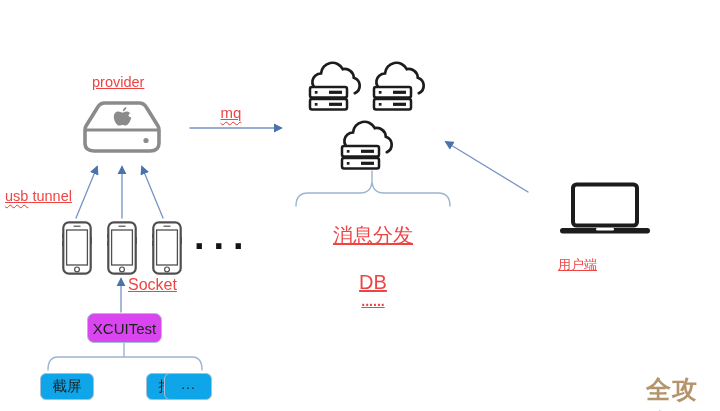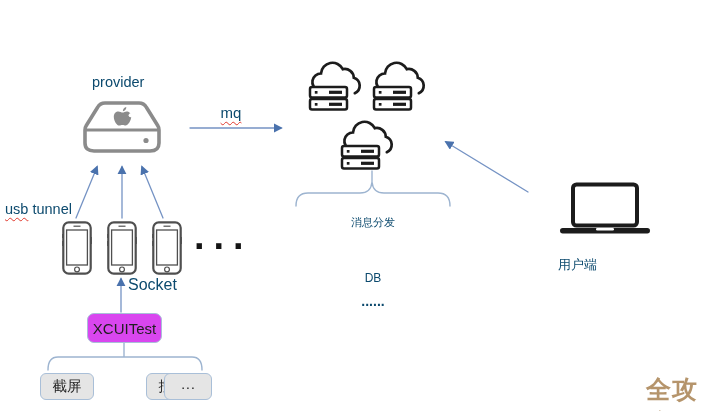--- a/index.html
+++ b/index.html
@@ -1,40 +1,40 @@
 <!DOCTYPE html>
 <html><head>
 <meta charset="utf-8">
 <style>
   html,body{margin:0;padding:0;background:#fff;}
   #stage{
     position:relative;width:720px;height:411px;background:#ffffff;overflow:hidden;
     font-family:"Liberation Sans","DejaVu Sans",sans-serif;color:#2b2b2b;
   }
   .abs{position:absolute;}
-  .lbl{white-space:nowrap;color:#0c4a6e;}
+  .lbl{white-space:nowrap;color:#ef4444;text-decoration:underline;}
   #connector-svg{position:absolute;left:0;top:0;z-index:1;}
   .icon-wrap{z-index:2;}
   
   .wavy{
     text-decoration-line:underline;
     text-decoration-style:wavy;
     text-decoration-color:#e0392e;
     text-decoration-thickness:1px;
     text-underline-offset:3px;
     margin-top:22px;
   }
   .node-box{
     position:absolute;display:flex;align-items:center;justify-content:center;
     background:#d946ef;border:1.4px solid #a9bfd8;border-radius:7px;
     font-size:15px;color:#1f1f1f;z-index:2;
   }
   .small-box{
     position:absolute;display:flex;align-items:center;justify-content:center;
-    background:#e5e5e5;border:1.3px solid #a9bfd8;border-radius:6px;
+    background:#0ea5e9;border:1.3px solid #a9bfd8;border-radius:6px;
     font-size:14.5px;color:#1f1f1f;z-index:2;
   }
   .dist-line{position:absolute;left:295px;width:156px;text-align:center;white-space:nowrap;}
   #phones-ellipsis{
     font-size:38px;font-weight:700;letter-spacing:9px;color:#141414;
     line-height:44px;z-index:2;
   }
   #watermark{
     font-size:25px;font-weight:700;color:#b5946b;letter-spacing:1px;z-index:3;
   }
@@ -80,21 +80,21 @@
                c-1.1,0-1.8-0.7-3.1-0.7c-1.3,0-2.1,0.7-3.2,0.7c-2.2,0-5.5-4.3-5.5-8.9
                c0-3.4,2.3-5.2,4.5-5.2C39.9,11.5,41.5,12.6,42.7,12.6z" fill="#8b8b8b"></path>
       <path d="M42.9,11.2c-0.2-1.9,1.4-3.9,3.4-4.1C46.5,9.2,45,11.1,42.9,11.2z" fill="#8b8b8b"></path>
       <circle cx="50.6" cy="15.3" r="2" fill="#ffffff"></circle>
       <circle cx="66" cy="40.5" r="2.6" fill="#8b8b8b"></circle>
     </svg>
   </div>
 
   <div class="abs lbl" style="left:210px;top:104px;width:42px;text-align:center;font-size:15px;"><span class="wavy">mq</span></div>
 
-  <div class="abs lbl" style="left:5px;top:201px;font-size:14.5px;"><span class="wavy">usb</span><span> tunnel</span></div>
+  <div class="abs lbl" style="left:5px;top:188px;font-size:14.5px;"><span class="wavy">usb</span><span> tunnel</span></div>
 
   <div class="abs icon-wrap" style="left:62px;top:221px;">
     <svg width="30" height="54" viewBox="0 0 30 54">
       <rect x="1.3" y="1.3" width="27.4" height="51.4" rx="5.5" fill="#fff" stroke="#4f4f4f" stroke-width="2.2"></rect>
       <rect x="4.6" y="9" width="20.8" height="35" fill="none" stroke="#4f4f4f" stroke-width="1.3"></rect>
       <line x1="11.5" y1="5.2" x2="18.5" y2="5.2" stroke="#4f4f4f" stroke-width="1.2"></line>
       <circle cx="15" cy="48.4" r="2.4" fill="none" stroke="#4f4f4f" stroke-width="1.2"></circle>
       <line x1="0.4" y1="13" x2="0.4" y2="17" stroke="#4f4f4f" stroke-width="1"></line>
       <line x1="0.4" y1="20" x2="0.4" y2="25" stroke="#4f4f4f" stroke-width="1"></line>
       <line x1="29.6" y1="16" x2="29.6" y2="23" stroke="#4f4f4f" stroke-width="1"></line>
@@ -168,22 +168,22 @@
       <path d="M10,34 a8.5,8.5 0 0 1 3,-16.5 a11.5,11.5 0 0 1 21.8,-4.3 a9,9 0 0 1 11,8.5 a8.3,8.3 0 0 1 1,15.5" fill="none" stroke="#1c1c1c" stroke-width="2.7" stroke-linecap="round"></path>
       <rect x="2" y="31" width="37" height="10.5" rx="2" fill="#fff" stroke="#1c1c1c" stroke-width="2.5"></rect>
       <rect x="2" y="43" width="37" height="10.5" rx="2" fill="#fff" stroke="#1c1c1c" stroke-width="2.5"></rect>
       <rect x="6.8" y="35" width="2.7" height="2.7" fill="#1c1c1c"></rect>
       <line x1="21" y1="36.3" x2="34" y2="36.3" stroke="#1c1c1c" stroke-width="3.2"></line>
       <rect x="6.8" y="47" width="2.7" height="2.7" fill="#1c1c1c"></rect>
       <line x1="21" y1="48.3" x2="34" y2="48.3" stroke="#1c1c1c" stroke-width="3.2"></line>
     </svg>
   </div>
 
-  <div class="dist-line lbl" style="top:215px;font-size:11px;">消息分发</div>
-  <div class="dist-line lbl" style="top:271px;font-size:12px;">DB</div>
+  <div class="dist-line lbl" style="top:222px;font-size:20px;">消息分发</div>
+  <div class="dist-line lbl" style="top:271px;font-size:20px;">DB</div>
   <div class="dist-line lbl" style="top:293px;font-size:14px;font-weight:700;">......</div>
 
   <div class="abs icon-wrap" style="left:558px;top:182px;">
     <svg width="94" height="55" viewBox="0 0 94 55">
       <rect x="15" y="2.5" width="64" height="41" rx="3.5" fill="#fff" stroke="#1c1c1c" stroke-width="4"></rect>
       <rect x="2" y="46" width="90" height="5.5" rx="2.75" fill="#1c1c1c"></rect>
       <rect x="38" y="46" width="18" height="2.6" rx="1.3" fill="#ffffff"></rect>
     </svg>
   </div>
   <div class="abs lbl" style="left:558px;top:256px;width:94px;font-size:13px;">用户端</div>

